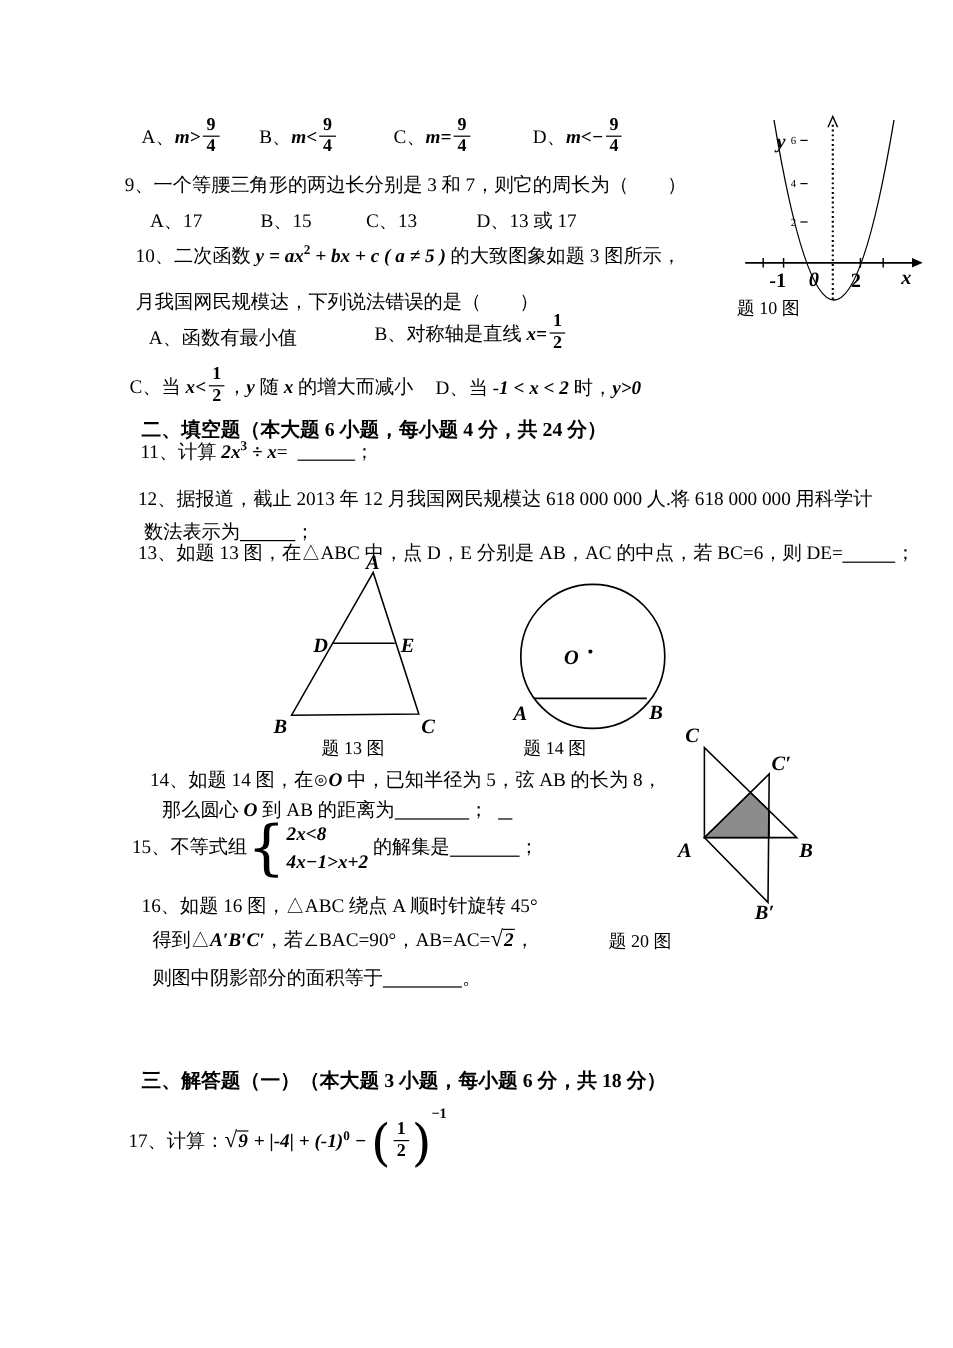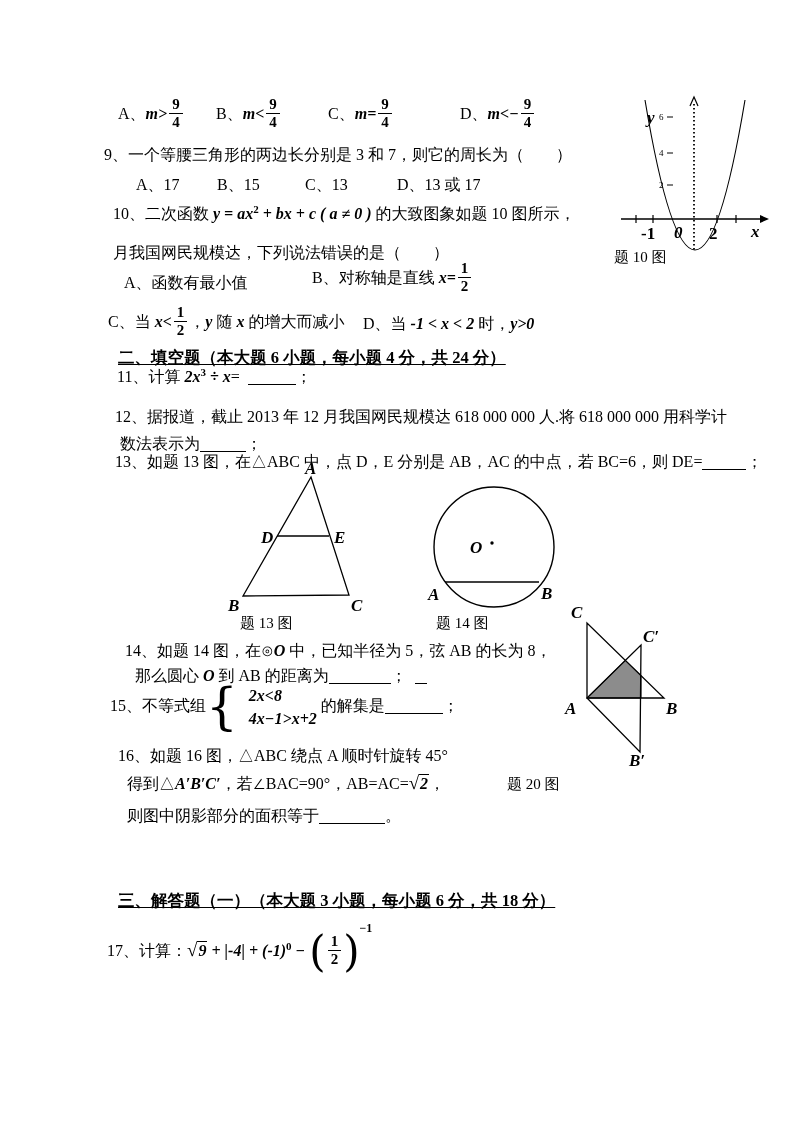--- a/index.html
+++ b/index.html
@@ -1,60 +1,60 @@
 <!DOCTYPE html>
 <html><head>
 <meta charset="utf-8">
 <style>
   html,body{margin:0;padding:0;}
   body{width:794px;height:1123px;background:#fff;position:relative;overflow:hidden;
        font-family:"Liberation Serif",serif;color:#000;}
   .line{position:absolute;white-space:pre;font-size:16px;line-height:1.25;}
-  .bold{font-weight:bold;font-size:16.5px;text-decoration:underline;}
+  .bold{font-weight:bold;font-size:16.5px;}
   .cap{position:absolute;font-size:15px;white-space:pre;}
   .cn{font-family:"Liberation Serif",serif;}
   .math{font-family:"Liberation Serif",serif;font-weight:bold;font-style:italic;}
   sup.sup{font-size:11px;font-weight:bold;font-family:"Liberation Serif",serif;}
   sup.psup{font-size:12px;vertical-align:24px;font-weight:bold;font-style:normal;}
   .frac{display:inline-block;vertical-align:middle;text-align:center;font-weight:bold;
         font-style:normal;line-height:1.15;font-size:15px;margin:0 2px;transform:translateY(-2px);}
   .frac .fn{display:block;border-bottom:1.6px solid #000;padding:0 3px;}
   .frac .fd{display:block;padding:0 3px;}
   .blank{display:inline-block;border-bottom:1.4px solid #000;height:4px;vertical-align:-3px;}
   .brace{font-size:50px;font-weight:400;vertical-align:middle;line-height:.9;
          font-family:"DejaVu Serif",serif;font-style:normal;}
-  .stack{display:inline-block;vertical-align:middle;text-align:left;margin-left:11px;}
+  .stack{display:inline-block;vertical-align:middle;text-align:left;margin-left:1px;}
   .stack .srow{display:block;font-size:16px;font-weight:bold;font-style:italic;
                font-family:"Liberation Serif",serif;line-height:1.45;}
   .sqrt{white-space:nowrap;}
   .sqrt .rad{font-size:19px;font-weight:bold;font-style:normal;}
   .sqrt .rand{border-top:1.7px solid #000;font-weight:bold;font-style:italic;padding:0 1px;}
   .bigp{font-size:42px;font-weight:400;vertical-align:middle;line-height:.85;
         font-family:"DejaVu Serif",serif;font-style:normal;}
   svg.fig{position:absolute;overflow:visible;}
   svg text{font-family:"Liberation Serif",serif;font-weight:bold;font-style:italic;
            font-size:17px;fill:#000;}
   svg text.plain{font-style:normal;}
   svg text.tick{font-size:9px;font-weight:normal;font-style:normal;}
 </style>
 </head>
 <body>
 
 <div class="line" style="left:118px;top:98px"><span class="cn">A、</span><span class="math">m</span><span class="math">&gt;</span><span class="frac"><span class="fn">9</span><span class="fd">4</span></span></div>
 <div class="line" style="left:216px;top:98px"><span class="cn">B、</span><span class="math">m</span><span class="math">&lt;</span><span class="frac"><span class="fn">9</span><span class="fd">4</span></span></div>
 <div class="line" style="left:328px;top:98px"><span class="cn">C、</span><span class="math">m</span><span class="math">=</span><span class="frac"><span class="fn">9</span><span class="fd">4</span></span></div>
-<div class="line" style="left:460px;top:98px"><span class="cn">D、</span><span class="math">m</span><span class="math">&lt;−</span><span class="frac"><span class="fn">9</span><span class="fd">4</span></span></div>
+<div class="line" style="left:444px;top:98px"><span class="cn">D、</span><span class="math">m</span><span class="math">&lt;−</span><span class="frac"><span class="fn">9</span><span class="fd">4</span></span></div>
 
 <div class="line" style="left:104px;top:145px">9、一个等腰三角形的两边长分别是 3 和 7，则它的周长为（　　）</div>
-<div class="line" style="left:136px;top:175px">A、17</div>
+<div class="line" style="left:125px;top:175px">A、17</div>
 <div class="line" style="left:217px;top:175px">B、15</div>
 <div class="line" style="left:305px;top:175px">C、13</div>
 <div class="line" style="left:397px;top:175px">D、13 或 17</div>
 
-<div class="line" style="left:113px;top:203px"><span class="cn">10、二次函数 </span><span class="math">y = ax</span><sup class="sup">2</sup><span class="math"> + bx + c ( a ≠ 0 )</span><span class="cn"> 的大致图象如题 10 图所示，</span></div>
+<div class="line" style="left:113px;top:203px"><span class="cn">10、二次函数 </span><span class="math">y = ax</span><sup class="sup">2</sup><span class="math"> + bx + c ( a ≠ 5 )</span><span class="cn"> 的大致图象如题 3 图所示，</span></div>
 <div class="line" style="left:113px;top:243px">月我国网民规模达，下列说法错误的是（　　）</div>
 <div class="line" style="left:124px;top:273px">A、函数有最小值</div>
 <div class="line" style="left:312px;top:262px"><span class="cn">B、对称轴是直线 </span><span class="math">x</span><span class="math">=</span><span class="frac"><span class="fn">1</span><span class="fd">2</span></span></div>
 <div class="line" style="left:108px;top:306px"><span class="cn">C、当 </span><span class="math">x</span><span class="math">&lt;</span><span class="frac"><span class="fn">1</span><span class="fd">2</span></span><span class="cn">，</span><span class="math">y</span><span class="cn"> 随 </span><span class="math">x</span><span class="cn"> 的增大而减小</span></div>
 <div class="line" style="left:363px;top:314px"><span class="cn">D、当 </span><span class="math">-1 &lt; x &lt; 2</span><span class="cn"> 时，</span><span class="math">y</span><span class="math">&gt;0</span></div>
 
 <svg class="fig" style="left:605px;top:92px" width="178" height="166" viewBox="0 0 178 166">
   <path d="M 40 8 Q 90 308 140 8" fill="none" stroke="#000" stroke-width="1.1"></path>
   <line x1="16" y1="127" x2="156" y2="127" stroke="#000" stroke-width="1.4"></line>
   <polygon points="155,123 164,127 155,131" fill="#000"></polygon>
@@ -87,21 +87,21 @@
 
 <svg class="fig" style="left:223px;top:458px" width="150" height="162" viewBox="0 0 150 162">
   <polygon points="88,19 20,138 126,137" fill="none" stroke="#000" stroke-width="1.3"></polygon>
   <line x1="54" y1="78" x2="106" y2="78" stroke="#000" stroke-width="1.3"></line>
   <text x="82" y="16">A</text>
   <text x="38" y="85">D</text>
   <text x="111" y="85">E</text>
   <text x="5" y="153">B</text>
   <text x="128" y="153">C</text>
 </svg>
-<div class="cap" style="left:240px;top:614px">题 13 图</div>
+<div class="cap" style="left:268px;top:614px">题 13 图</div>
 
 <svg class="fig" style="left:424px;top:484px" width="148" height="134" viewBox="0 0 148 134">
   <circle cx="70" cy="63" r="60" fill="none" stroke="#000" stroke-width="1.4"></circle>
   <line x1="21" y1="98" x2="115" y2="98" stroke="#000" stroke-width="1.3"></line>
   <circle cx="68" cy="59" r="1.7" fill="#000"></circle>
   <text x="46" y="69" font-size="19">O</text>
   <text x="4" y="116">A</text>
   <text x="117" y="115">B</text>
 </svg>
 <div class="cap" style="left:436px;top:614px">题 14 图</div>

